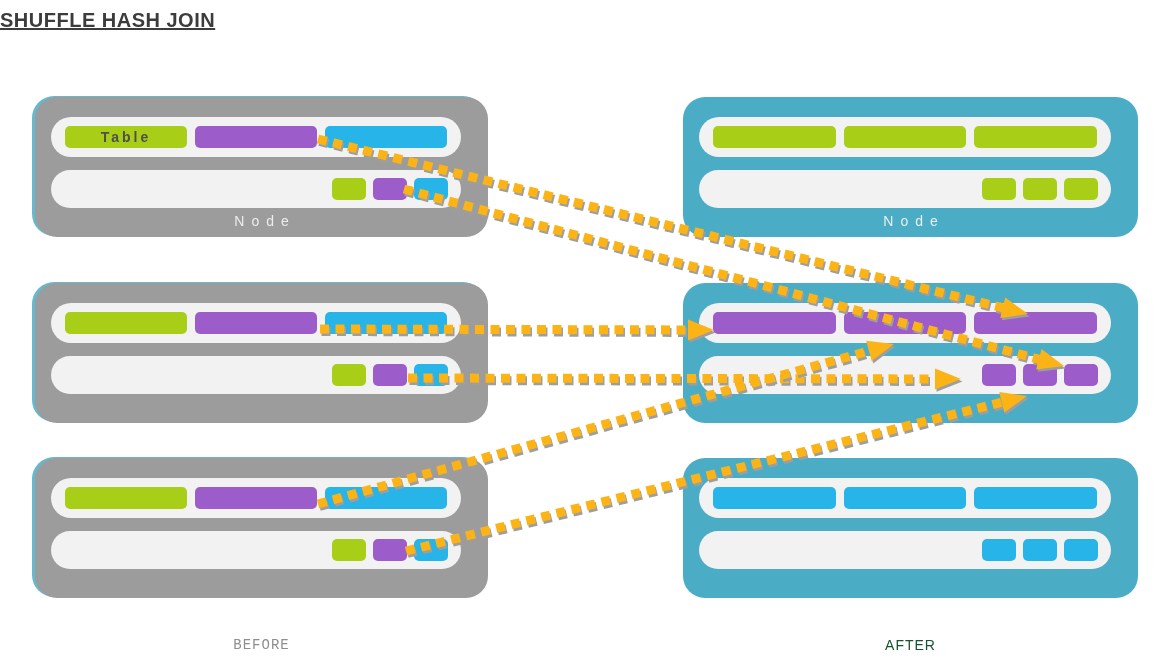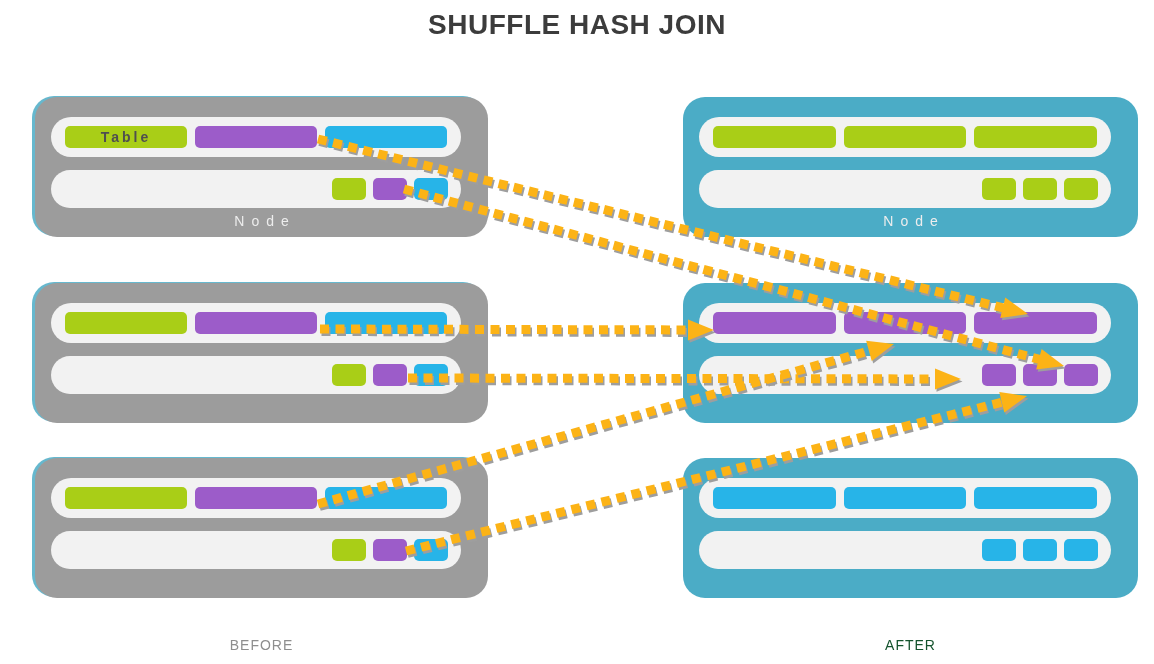--- a/index.html
+++ b/index.html
@@ -1,22 +1,22 @@
 <!DOCTYPE html>
 <html><head>
 <meta charset="utf-8">
 <style>
   html,body{margin:0;padding:0;background:#ffffff;}
   .canvas{
     position:relative;width:1154px;height:664px;background:#ffffff;overflow:hidden;
     font-family:"Liberation Sans", sans-serif;
   }
   .title{
-    position:absolute;top:9px;left:0;right:0;text-align:center;
-    font-size:28px;font-weight:600;letter-spacing:0.5px;
+    position:absolute;top:9px;left:0;right:0;text-align:left;
+    font-size:20px;font-weight:600;letter-spacing:0.5px;text-decoration:underline;
   }
   .node{position:absolute;height:140px;border-radius:22px;}
   .node.before-side{box-shadow:-3px -1px 0 0 rgba(75,172,198,0.85);}
   #node-b1{left:35px;top:97px;width:453px;}
   #node-b2{left:35px;top:283px;width:453px;}
   #node-b3{left:35px;top:458px;width:453px;}
   #node-a1{left:683px;top:97px;width:455px;}
   #node-a2{left:683px;top:283px;width:455px;}
   #node-a3{left:683px;top:458px;width:455px;}
   .bar{
@@ -28,21 +28,21 @@
   .seg{flex:1;border-radius:5px;display:flex;align-items:center;justify-content:center;}
   .seg-label{font-size:14px;font-weight:600;letter-spacing:3px;}
   .squares{display:flex;gap:7px;height:100%;padding:8px 13px;box-sizing:border-box;justify-content:flex-end;}
   .square{width:34px;border-radius:5px;}
   .node-label{
     position:absolute;left:0;right:0;bottom:6px;text-align:center;
     font-size:14px;letter-spacing:7px;text-indent:7px;min-height:18px;
   }
   #arrow-layer{position:absolute;left:0;top:0;width:1154px;height:664px;pointer-events:none;}
   .col-label{position:absolute;top:637px;font-size:14px;letter-spacing:1px;text-align:center;}
-  #label-before{left:35px;width:453px;}
+  #label-before{left:35px;width:453px;font-family:Liberation Mono, monospace;}
   #label-after{left:683px;width:455px;}
 </style>
 </head>
 <body>
 
 <div class="canvas">
 
   <div class="title" style="color: rgb(60, 60, 60);">SHUFFLE HASH JOIN</div>
 
   <div class="node before-side" id="node-b1" style="background: rgb(156, 156, 156);">

